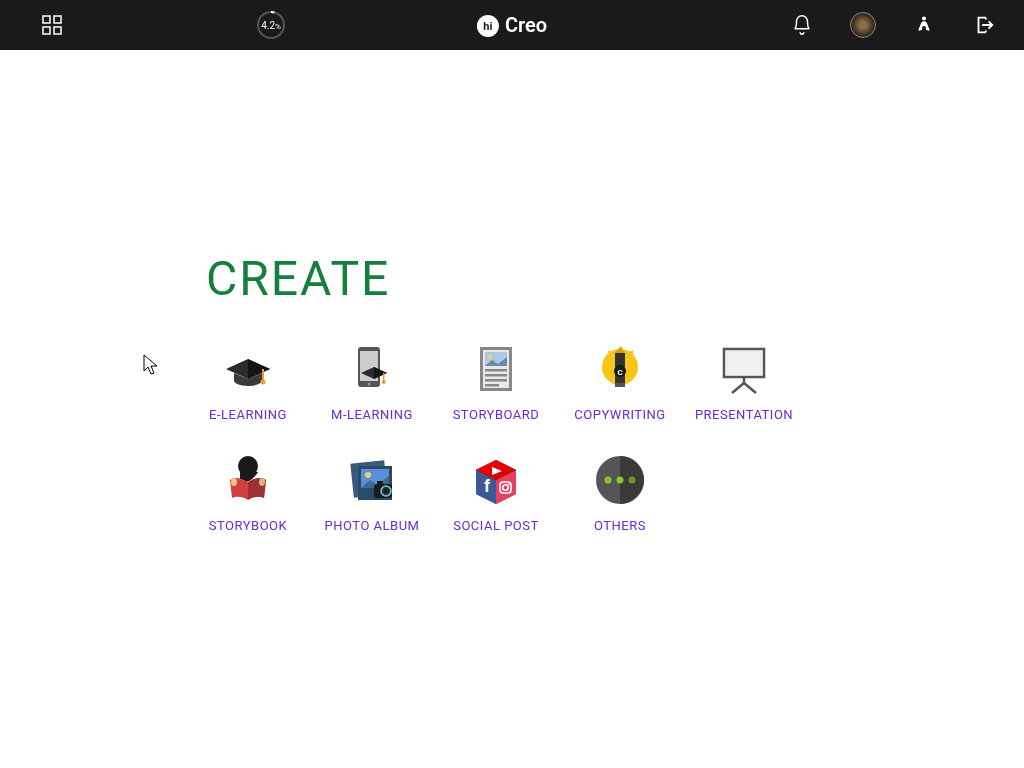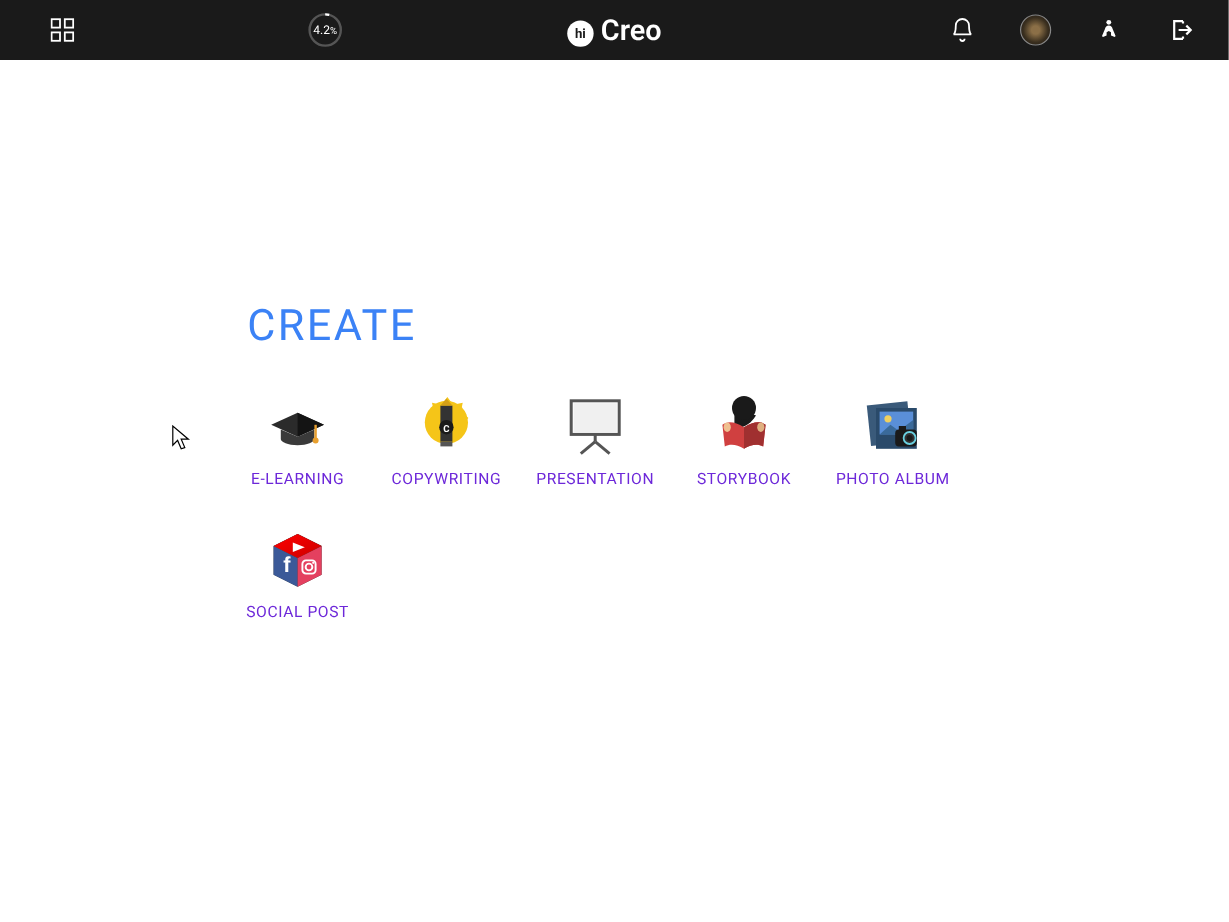--- a/index.html
+++ b/index.html
@@ -50,41 +50,41 @@
       display: flex;
       align-items: flex-end;
       gap: 6px;
       cursor: pointer;
     }
     .logo-badge {
       width: 22px; height: 22px; background: #fff; border-radius: 50%;
       display: flex; align-items: center; justify-content: center;
       color: #1a1a1a; font-size: 11px; font-weight: bold;
     }
-    .logo-text { color: #fff; font-size: 24px; font-weight: 600; }
+    .logo-text { color: #fff; font-size: 20px; font-weight: 600; }
     .topbar-right {
       margin-left: auto;
       display: flex;
       align-items: center;
       gap: 36px;
       padding-right: 20px;
     }
     .icon-btn { width: 24px; height: 24px; cursor: pointer; display: flex; align-items: center; justify-content: center; }
     .avatar {
       width: 26px; height: 26px; border-radius: 50%;
       background: radial-gradient(circle, #8b6f47 20%, #3a2f1f 60%, #1a1410 100%);
       border: 1.5px solid #888;
     }
     .main {
       padding: 200px 0 0 206px;
     }
     .create-title {
-      font-size: 36px;
+      font-size: 48px;
       font-weight: 400;
-      color: #3b82f6;
+      color: #15803d;
       letter-spacing: 2px;
       margin-bottom: 34px;
     }
     .grid {
       display: grid;
       grid-template-columns: repeat(5, 124px);
       gap: 30px 0;
       margin-left: -20px;
     }
     .tile {
@@ -175,21 +175,51 @@
           <path d="M28 18L6 28l22 10 22-10z" fill="#2b2b2b"></path>
           <path d="M28 18L50 28l-22 10z" fill="#141414"></path>
           <path d="M14 32v8c0 2 6 5 14 5s14-3 14-5v-8l-14 6z" fill="#3a3a3a"></path>
           <rect x="42" y="28" width="2" height="12" fill="#e8a030"></rect>
           <circle cx="43" cy="41" r="2.5" fill="#e8a030"></circle>
         </svg>
       </div>
       <div class="tile-label">E-LEARNING</div>
     </div>
 
-
+    <div class="tile">
+      <div class="tile-icon">
+        <svg width="56" height="56" viewBox="0 0 56 56">
+          <rect x="14" y="6" width="22" height="40" rx="3" fill="#555"></rect>
+          <rect x="16" y="10" width="18" height="30" fill="#ccc"></rect>
+          <circle cx="25" cy="43" r="1.5" fill="#999"></circle>
+          <path d="M30 26l-13 6 13 6 13-6z" fill="#2b2b2b"></path>
+          <path d="M30 26l13 6-13 6z" fill="#141414"></path>
+          <rect x="39" y="32" width="1.5" height="8" fill="#e8a030"></rect>
+          <circle cx="39.7" cy="41" r="2" fill="#e8a030"></circle>
+        </svg>
+      </div>
+      <div class="tile-label">M-LEARNING</div>
+    </div>
+
+    <div class="tile">
+      <div class="tile-icon">
+        <svg width="56" height="56" viewBox="0 0 56 56">
+          <rect x="12" y="6" width="32" height="44" fill="#888"></rect>
+          <rect x="15" y="9" width="26" height="38" fill="#e8e8e8"></rect>
+          <rect x="17" y="11" width="22" height="14" fill="#a8c8e8"></rect>
+          <circle cx="22" cy="16" r="2.5" fill="#f0d060"></circle>
+          <path d="M17 25l7-6 6 4 9-7v9H17z" fill="#6a8aa8"></path>
+          <rect x="17" y="28" width="22" height="2.5" fill="#888"></rect>
+          <rect x="17" y="33" width="22" height="2.5" fill="#888"></rect>
+          <rect x="17" y="38" width="22" height="2.5" fill="#888"></rect>
+          <rect x="17" y="43" width="14" height="2.5" fill="#888"></rect>
+        </svg>
+      </div>
+      <div class="tile-label">STORYBOARD</div>
+    </div>
 
     <div class="tile">
       <div class="tile-icon">
         <svg width="56" height="56" viewBox="0 0 56 56">
           <path d="M28 6l3 4 5-1-1 5 4 3-4 3 1 5-5-1-3 4-3-4-5 1 1-5-4-3 4-3-1-5 5 1z" fill="#f5c518" transform="scale(1.6) translate(-10 -3)"></path>
           <circle cx="28" cy="26" r="18" fill="#f5c518"></circle>
           <rect x="23" y="12" width="10" height="30" fill="#333"></rect>
           <path d="M23 12l5-6 5 6z" fill="#d4a017"></path>
           <rect x="23" y="42" width="10" height="4" fill="#555"></rect>
           <circle cx="28" cy="30" r="6" fill="#1a1a1a"></circle>
@@ -264,19 +294,31 @@
                 <stop offset="0" stop-color="#ff0000"></stop>
                 <stop offset="1" stop-color="#cc0000"></stop>
               </linearGradient>
             </defs>
           <path d="M24 15l10 4-10 4z" fill="#fff"></path>
         </svg>
       </div>
       <div class="tile-label">SOCIAL POST</div>
     </div>
 
+    <div class="tile">
+      <div class="tile-icon">
+        <svg width="56" height="56" viewBox="0 0 56 56">
+          <circle cx="28" cy="28" r="24" fill="#555"></circle>
+          <path d="M28 4a24 24 0 0 1 0 48z" fill="#3a3a3a"></path>
+          <circle cx="16" cy="28" r="3.5" fill="#8ac926"></circle>
+          <circle cx="28" cy="28" r="3.5" fill="#8ac926"></circle>
+          <circle cx="40" cy="28" r="3.5" fill="#6a9a1a"></circle>
+        </svg>
+      </div>
+      <div class="tile-label">OTHERS</div>
+    </div>
 
   </div>
 </div>
 
 <svg class="cursor" width="16" height="22" viewBox="0 0 16 22">
   <path d="M1 1l0 16 4-4 3 7 3-1-3-7 6 0z" fill="#fff" stroke="#000" stroke-width="1"></path>
 </svg>
 
 </body></html>

